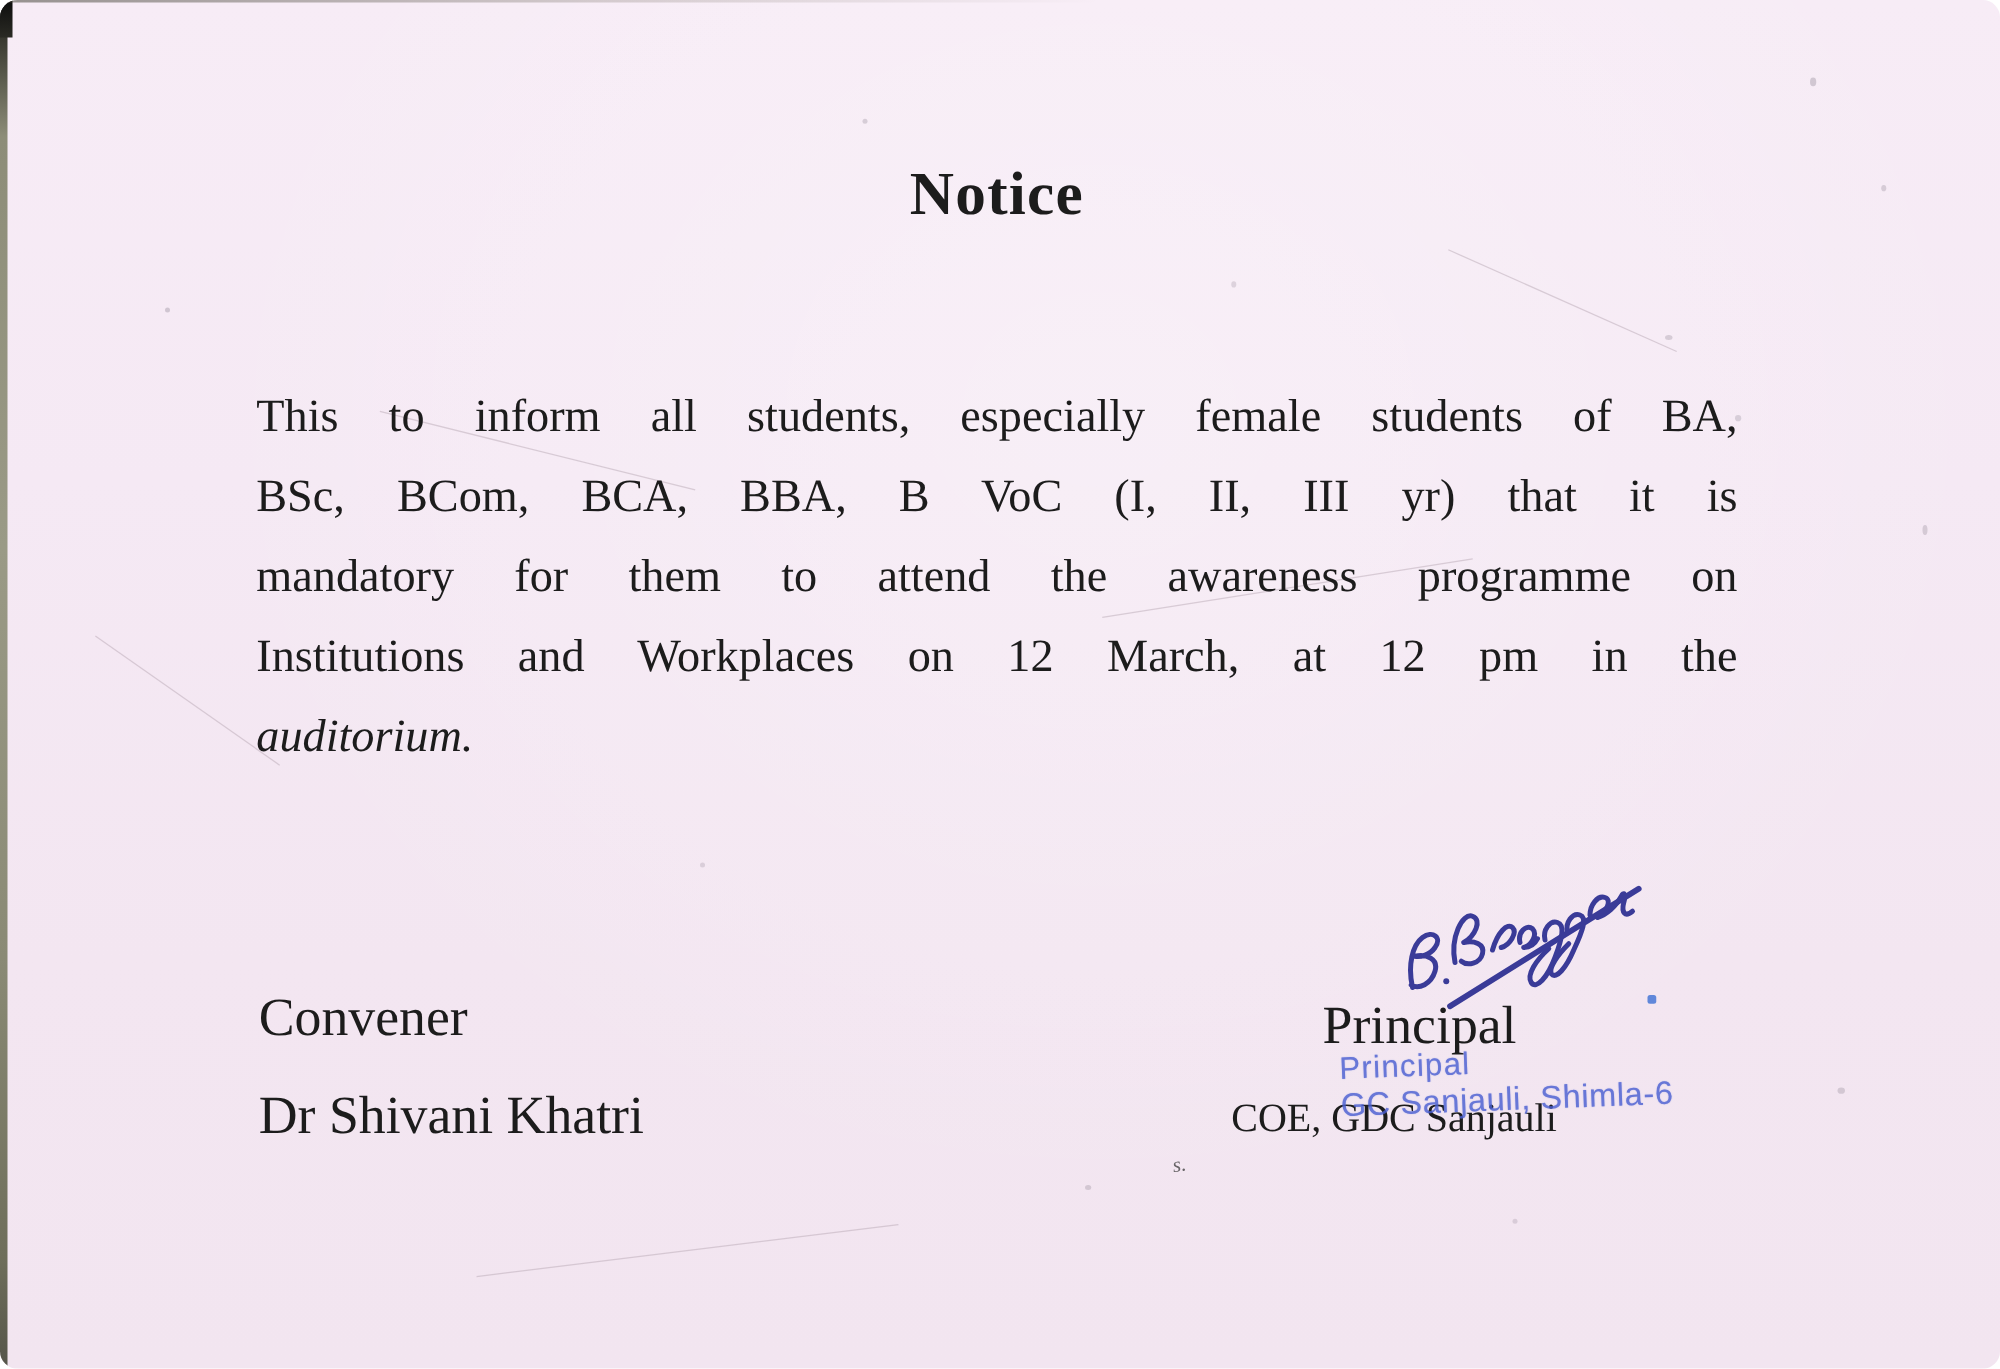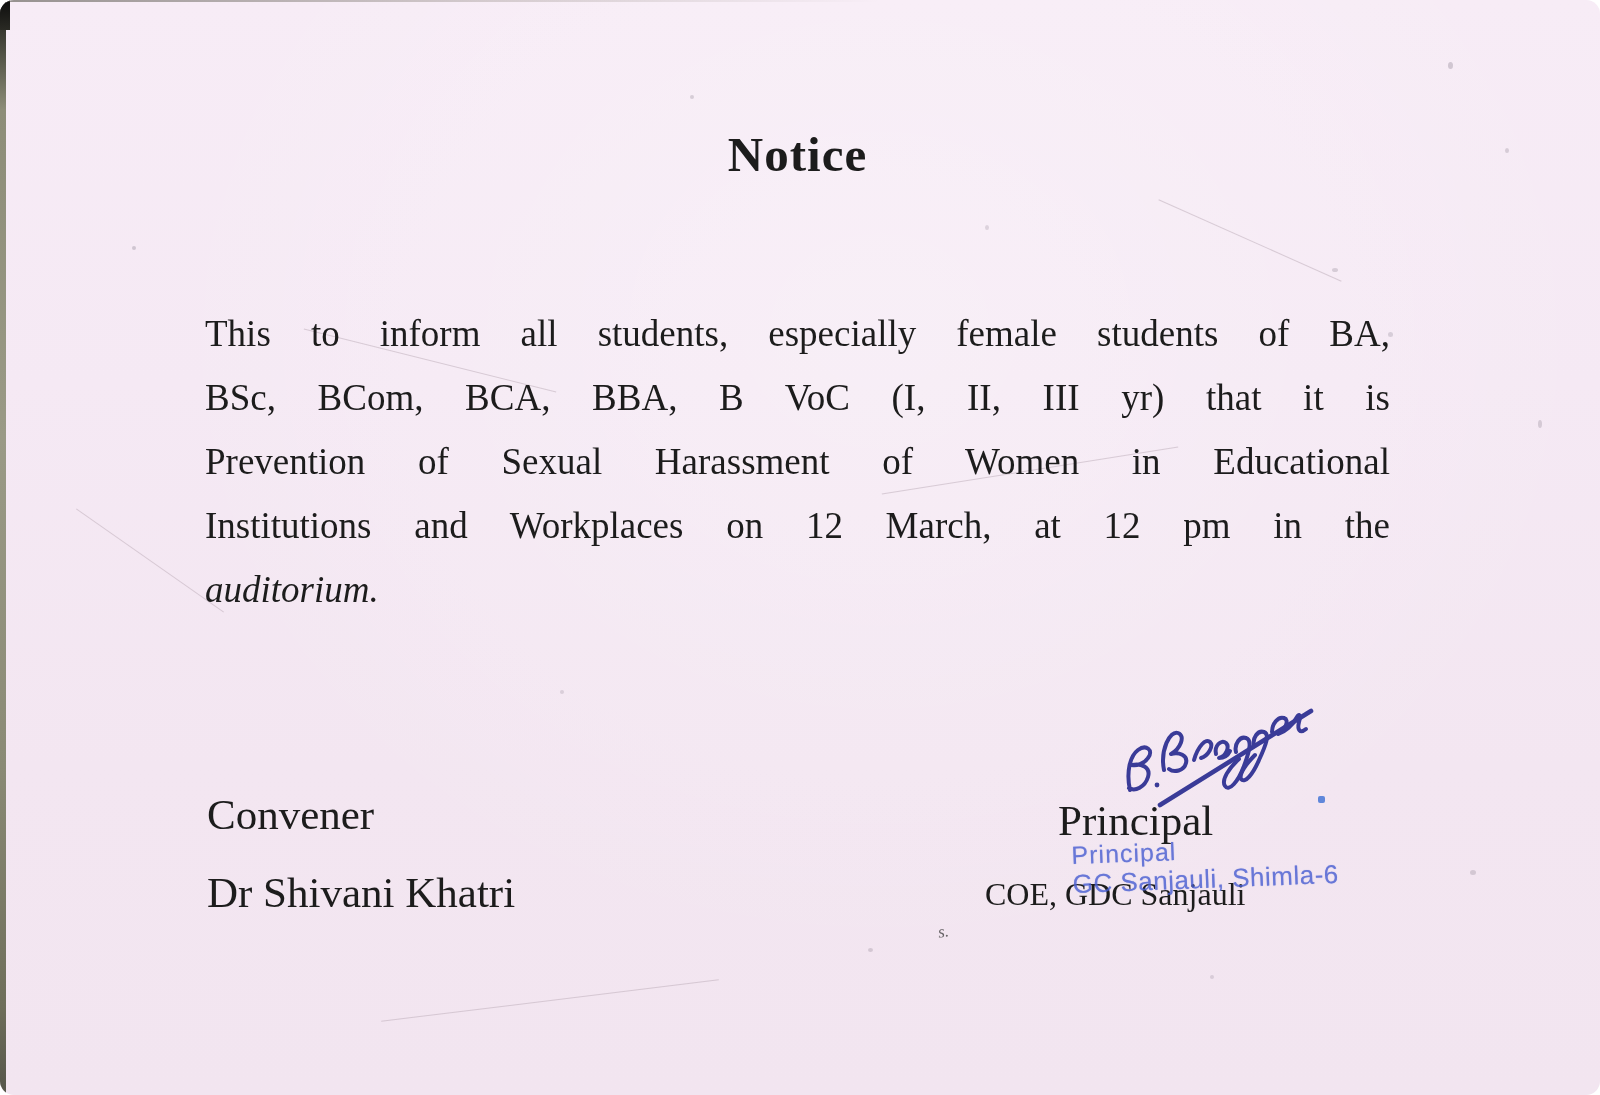--- a/index.html
+++ b/index.html
@@ -93,21 +93,21 @@
   <div class="speck" style="left:132px;top:246px;width:4px;height:4px;opacity:.35;"></div>
   <div class="speck" style="left:1470px;top:870px;width:6px;height:5px;opacity:.3;"></div>
   <div class="speck" style="left:1210px;top:975px;width:4px;height:4px;opacity:.25;"></div>
   <div class="speck" style="left:868px;top:948px;width:5px;height:4px;opacity:.3;"></div>
 
   <div class="title">Notice</div>
 
   <div class="bodytext">
     <div class="line">This to inform all students, especially female students of BA,</div>
     <div class="line">BSc, BCom, BCA, BBA, B VoC (I, II, III yr)  that it is</div>
-    <div class="line">Prevention of Sexual Harassment of Women in Educational</div>
+    <div class="line">mandatory for them to attend the awareness programme on</div>
     <div class="line">Institutions and Workplaces on 12 March, at 12 pm in the</div>
     <div class="line">auditorium.</div>
   </div>
 
   <div class="sig-label convener">Convener</div>
   <div class="sig-label convener-name">Dr Shivani Khatri</div>
 
   <div class="sig-label principal">Principal</div>
   <div class="sig-label coe">COE, GDC Sanjauli</div>
 

